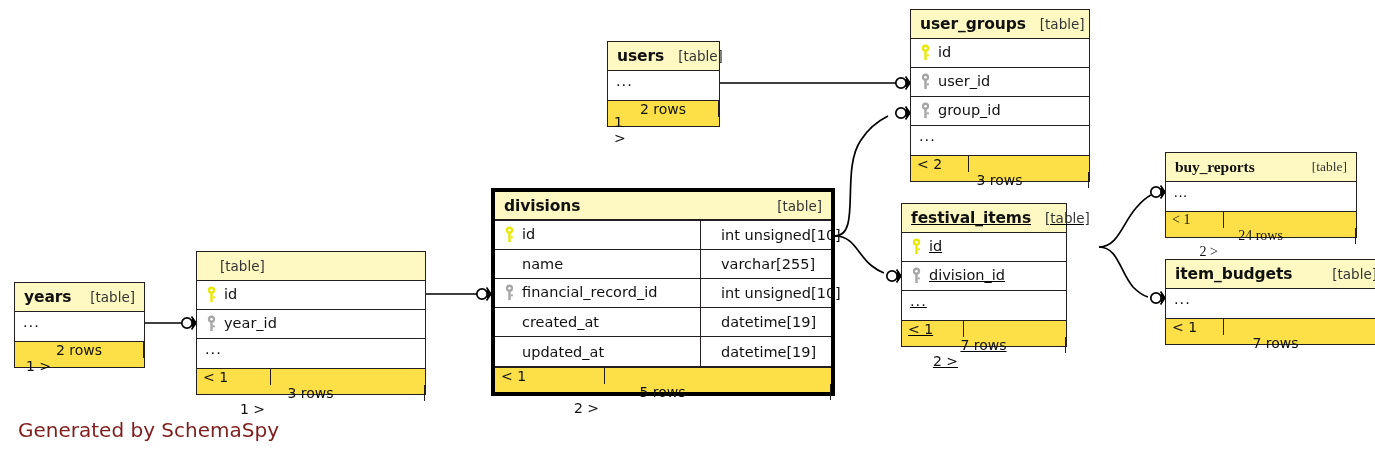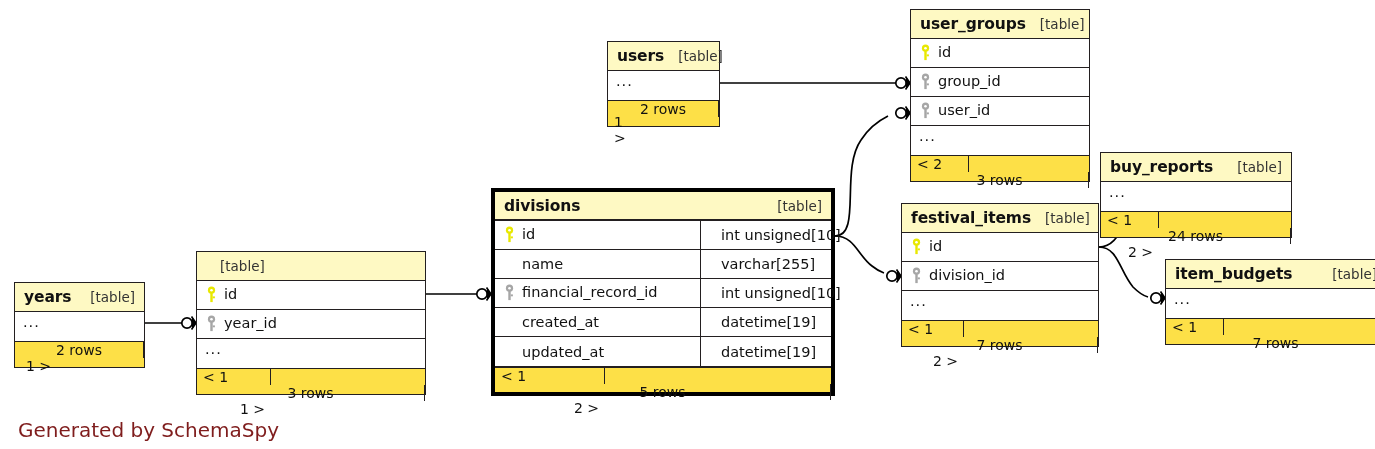--- a/index.html
+++ b/index.html
@@ -326,42 +326,42 @@
           </span>
         </div>
         <div class="row">
           <span class="colname">
             <span class="keyicon"><svg viewBox="0 0 13 18" width="13" height="18" xmlns="http://www.w3.org/2000/svg">
                 <circle cx="6.5" cy="4.2" r="3.6" fill="#a6a6a6"></circle>
                 <circle cx="6.5" cy="4.2" r="1.3" fill="#ffffff"></circle>
                 <rect x="5.3" y="6.5" width="2.4" height="9.6" fill="#a6a6a6"></rect>
                 <rect x="7.7" y="10.4" width="2.2" height="1.9" fill="#a6a6a6"></rect>
               </svg></span>
-            <span>group_id</span>
+            <span>user_id</span>
           </span>
         </div>
         <div class="row">
           <span class="colname">
             <span class="keyicon"><svg viewBox="0 0 13 18" width="13" height="18" xmlns="http://www.w3.org/2000/svg">
                 <circle cx="6.5" cy="4.2" r="3.6" fill="#a6a6a6"></circle>
                 <circle cx="6.5" cy="4.2" r="1.3" fill="#ffffff"></circle>
                 <rect x="5.3" y="6.5" width="2.4" height="9.6" fill="#a6a6a6"></rect>
                 <rect x="7.7" y="10.4" width="2.2" height="1.9" fill="#a6a6a6"></rect>
               </svg></span>
-            <span>user_id</span>
+            <span>group_id</span>
           </span>
         </div>
         <div class="row ellipsis last">...</div>
         <div class="ftr">
           <div class="f-left" style="width:58px">&lt; 2</div>
           <div class="f-mid">3 rows</div>
           <div class="f-right" style="width:52px"></div>
         </div>
       </div>
-      <div class="tbl" style="left: 901px; top: 203px; width: 198px;">
+      <div class="tbl" style="left: 901px; top: 203px; width: 166px; text-decoration: underline;">
         <div class="hdr">
           <span class="tname">festival_items</span>
           <span class="ttype">[table]</span>
         </div>
         <div class="row">
           <span class="colname">
             <span class="keyicon"><svg viewBox="0 0 13 18" width="13" height="18" xmlns="http://www.w3.org/2000/svg">
                 <circle cx="6.5" cy="4.2" r="3.6" fill="#e8e800"></circle>
                 <circle cx="6.5" cy="4.2" r="1.3" fill="#ffffff"></circle>
                 <rect x="5.3" y="6.5" width="2.4" height="9.6" fill="#e8e800"></rect>
@@ -381,21 +381,21 @@
             <span>division_id</span>
           </span>
         </div>
         <div class="row ellipsis last">...</div>
         <div class="ftr">
           <div class="f-left" style="width:62px">&lt; 1</div>
           <div class="f-mid">7 rows</div>
           <div class="f-right" style="width:62px">2 &gt;</div>
         </div>
       </div>
-      <div class="tbl" style="left: 1100px; top: 152px; width: 192px;">
+      <div class="tbl" style="left: 1165px; top: 152px; width: 192px; font-family: Liberation Serif, serif;">
         <div class="hdr">
           <span class="tname">buy_reports</span>
           <span class="ttype">[table]</span>
         </div>
         <div class="row ellipsis last">...</div>
         <div class="ftr">
           <div class="f-left" style="width:58px">&lt; 1</div>
           <div class="f-mid">24 rows</div>
           <div class="f-right" style="width:58px">2 &gt;</div>
         </div>

